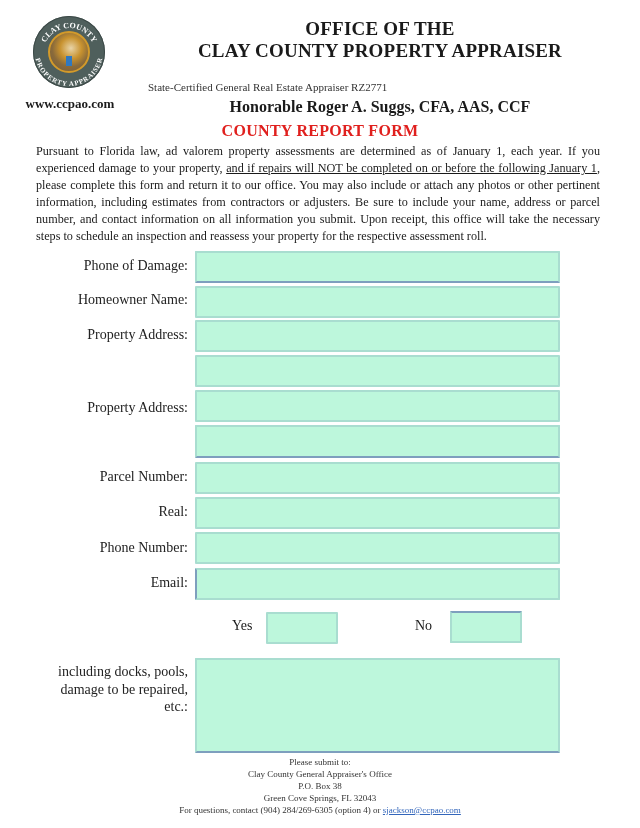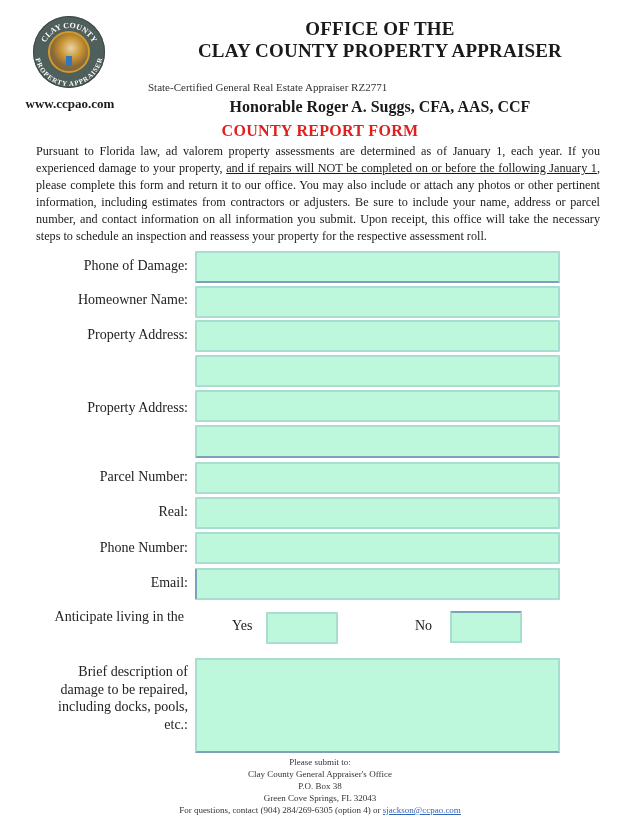--- a/index.html
+++ b/index.html
@@ -82,31 +82,29 @@
 <div class="abs lbl" style="left:40px;top:504px;width:148px;">Real:</div>
 <div class="abs field" style="left:195px;top:497px;width:365px;height:32px;"></div>
 
 <div class="abs lbl" style="left:40px;top:540px;width:148px;">Phone Number:</div>
 <div class="abs field" style="left:195px;top:532px;width:365px;height:32px;"></div>
 
 <div class="abs lbl" style="left:40px;top:575px;width:148px;">Email:</div>
 <div class="abs field ll" style="left:195px;top:568px;width:365px;height:32px;"></div>
 
 <div class="abs lbl" style="left:30px;top:608px;width:154px;line-height:17px;">
-  <div>Anticipate living in the</div>
 </div>
 <div class="abs" style="left:232px;top:618px;font-size:14px;">Yes</div>
 <div class="abs field" style="left:266px;top:612px;width:72px;height:32px;"></div>
 <div class="abs" style="left:415px;top:618px;font-size:14px;font-family:Liberation Serif, serif;">No</div>
 <div class="abs field tl" style="left:450px;top:611px;width:72px;height:32px;"></div>
 
 <div class="abs lbl" style="left:30px;top:663px;width:158px;line-height:17.5px;">
-  <div>Brief description of</div>
+  <div>including docks, pools,</div>
   <div>damage to be repaired,</div>
-  <div>including docks, pools,</div>
   <div>etc.:</div>
 </div>
 <div class="abs field ul" style="left:195px;top:658px;width:365px;height:95px;"></div>
 
 <div class="abs footer" style="top:757px;">Please submit to:</div>
 <div class="abs footer" style="top:769px;">Clay County General Appraiser's Office</div>
 <div class="abs footer" style="top:781px;">P.O. Box 38</div>
 <div class="abs footer" style="top:793px;">Green Cove Springs, FL 32043</div>
 <div class="abs footer" style="top:805px;left:110px;width:420px;"><span>For questions, contact (904) 284/269-6305 (option 4) or </span><a href="#">sjackson@ccpao.com</a></div>
 

